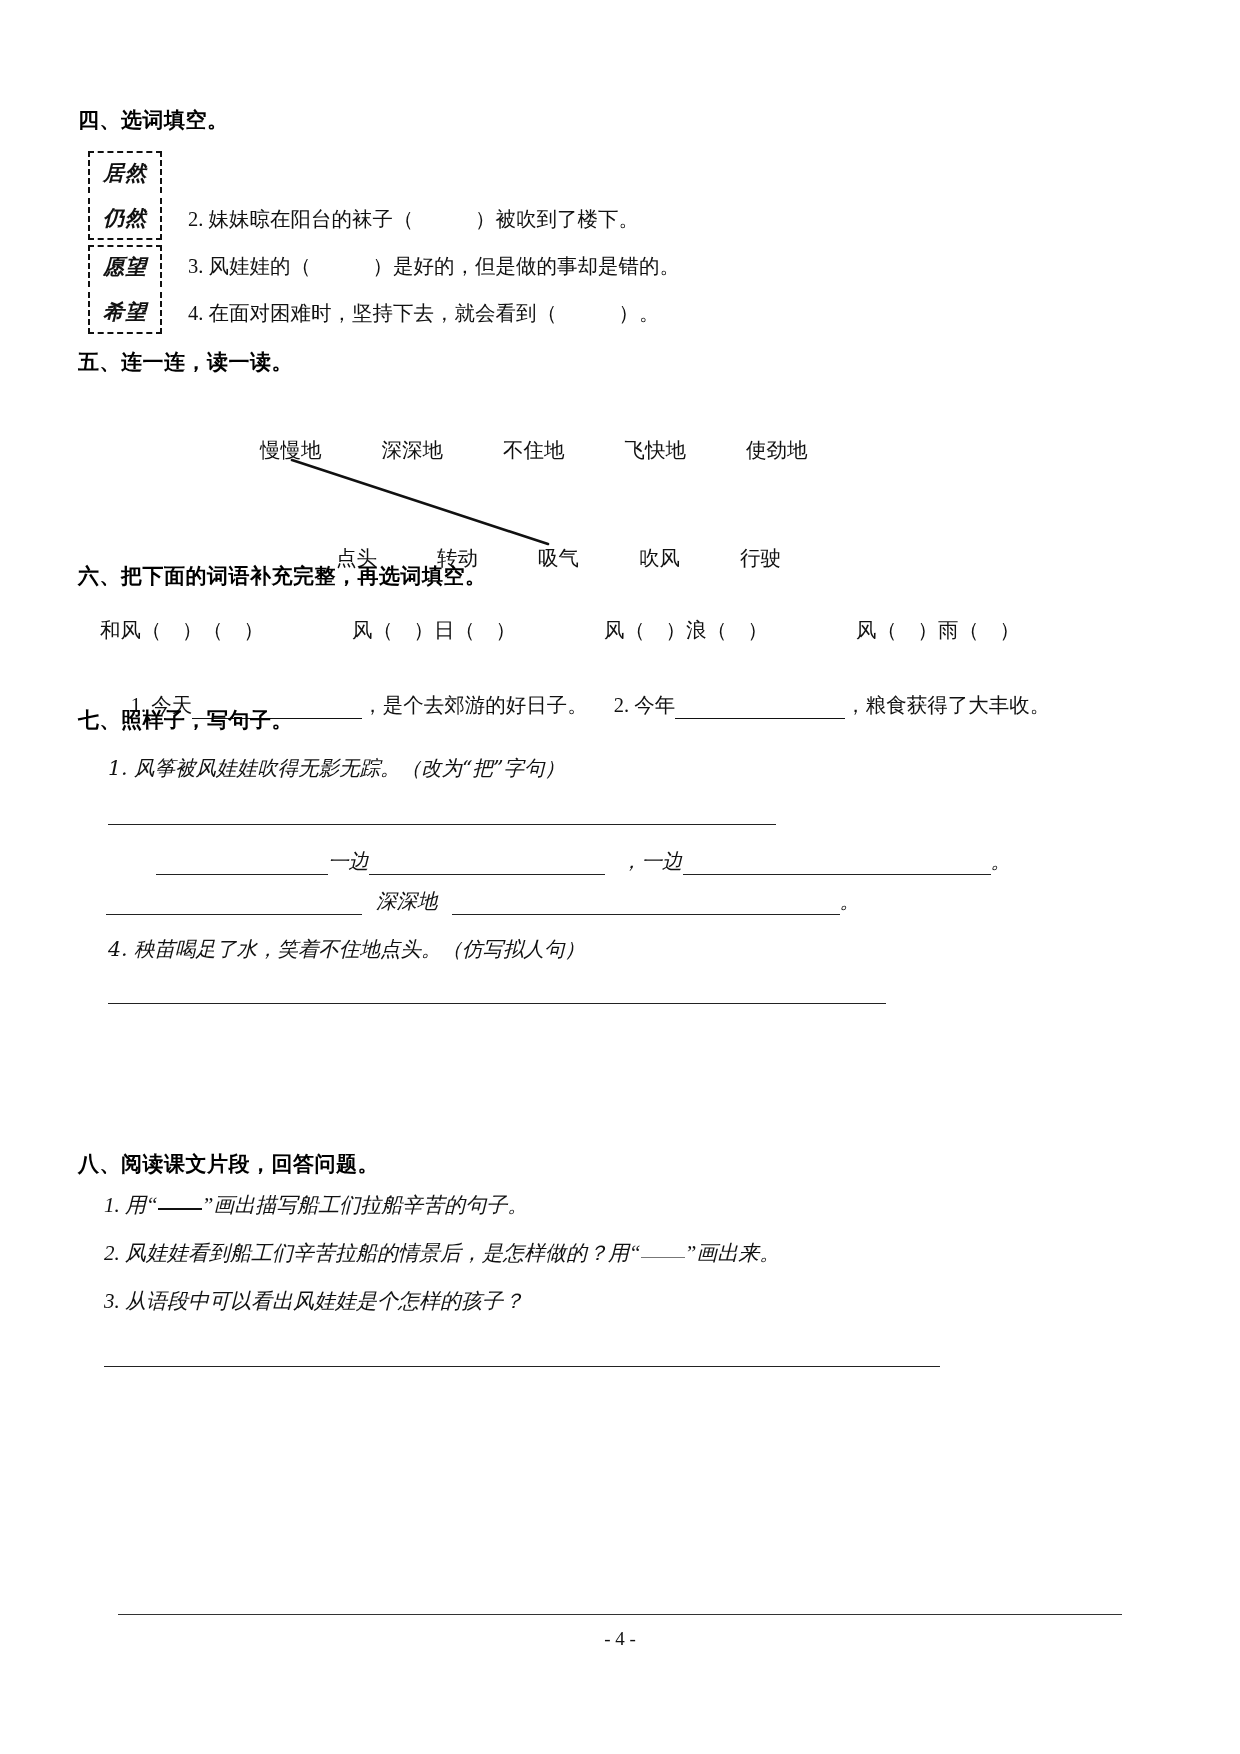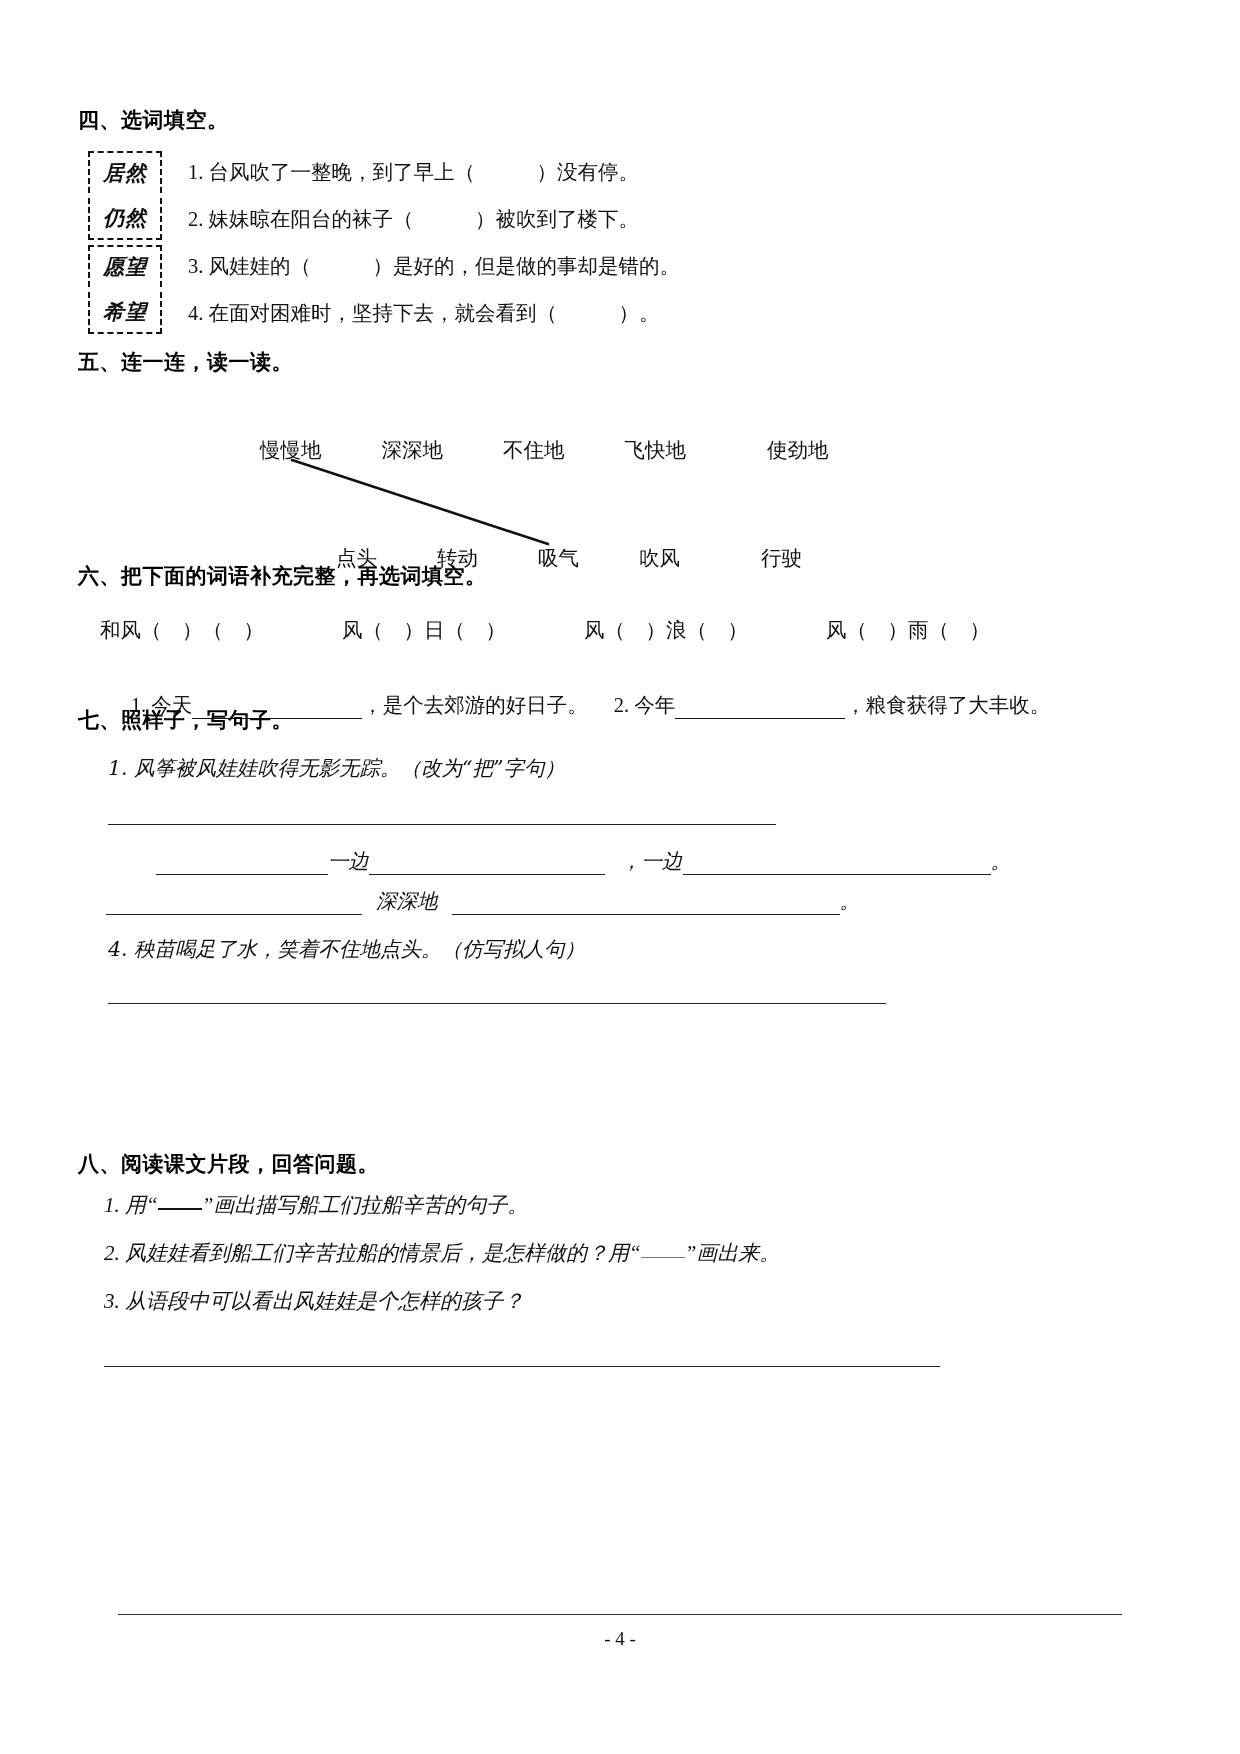--- a/index.html
+++ b/index.html
@@ -76,36 +76,37 @@
   .match-row {
     position: absolute;
     display: flex;
     white-space: pre;
     font-size: 20.5px;
   }
   .match-row.top { top: 42px; left: 182px; }
   .match-row.bottom { top: 150px; left: 258px; }
   .match-row span { display: inline-block; }
   .mw { margin-right: 60px; }
-  .mw:last-child { margin-right: 0; margin-left: 21px; }
+  .mw:last-child { margin-right: 0; }
   #match-svg {
     position: absolute;
     left: 0; top: 0;
     width: 1090px; height: 200px;
     pointer-events: none;
   }
 
   
   #sec6 { position: absolute; left: 78px; top: 562px; width: 1090px; }
   .idiom-row {
     margin-top: 26px;
     display: flex;
     white-space: pre;
     font-size: 20.5px;
     padding-left: 22px;
+    gap: 10px;
   }
   .idiom { margin-right: 78px; }
   .fill-row {
     margin-top: 24px;
     padding-left: 22px;
     font-size: 20.5px;
     white-space: pre;
   }
   .blank-ul {
     display: inline-block;
@@ -203,21 +204,20 @@
 <body>
 
 <div class="page">
 
   <div id="sec4">
     <div class="sec-head">四、选词填空。</div>
     <div class="rows">
 
       <div class="choice-row">
         <div class="word-box bd-t bd-l bd-r">居然</div>
-        <div class="q-text body-song">1. 台风吹了一整晚，到了早上（            ）没有停。</div>
       </div>
 
       <div class="choice-row">
         <div class="word-box bd-b bd-l bd-r">仍然</div>
         <div class="q-text body-song">2. 妹妹晾在阳台的袜子（            ）被吹到了楼下。</div>
       </div>
 
       <div class="choice-row">
         <div class="word-box bd-t bd-l bd-r">愿望</div>
         <div class="q-text body-song">3. 风娃娃的（            ）是好的，但是做的事却是错的。</div>

